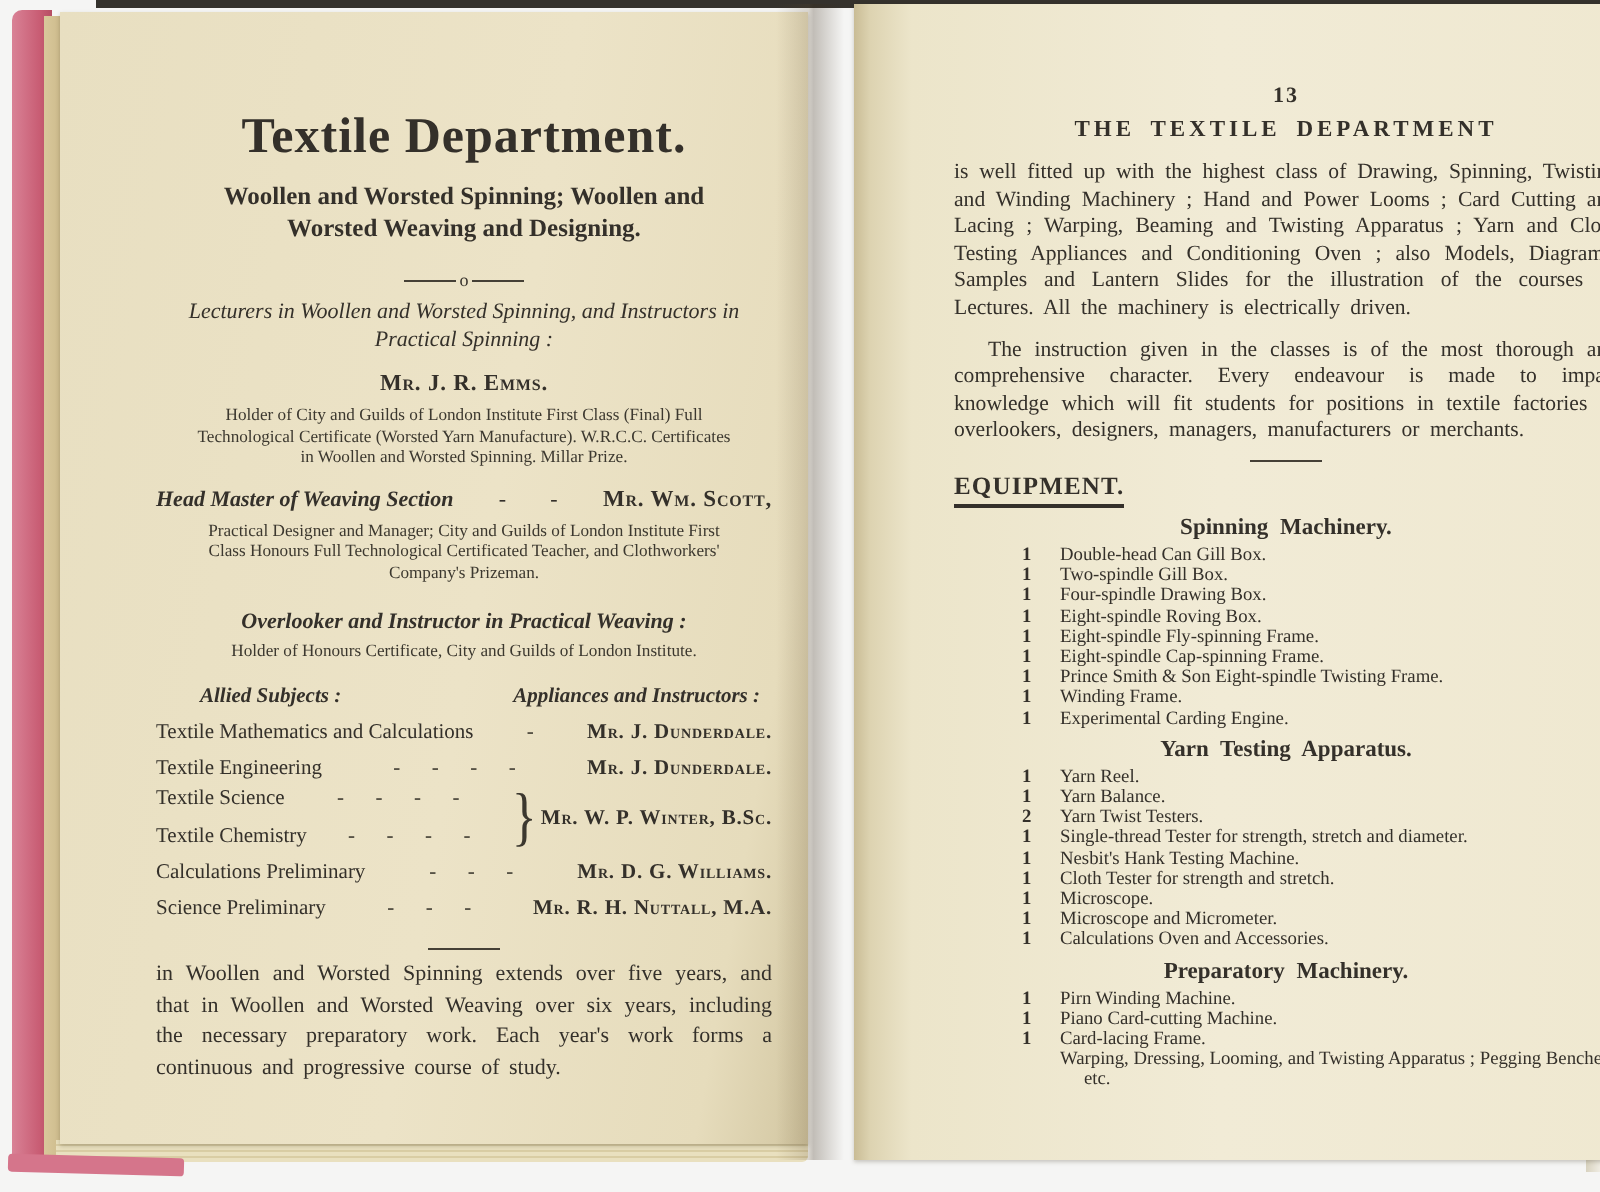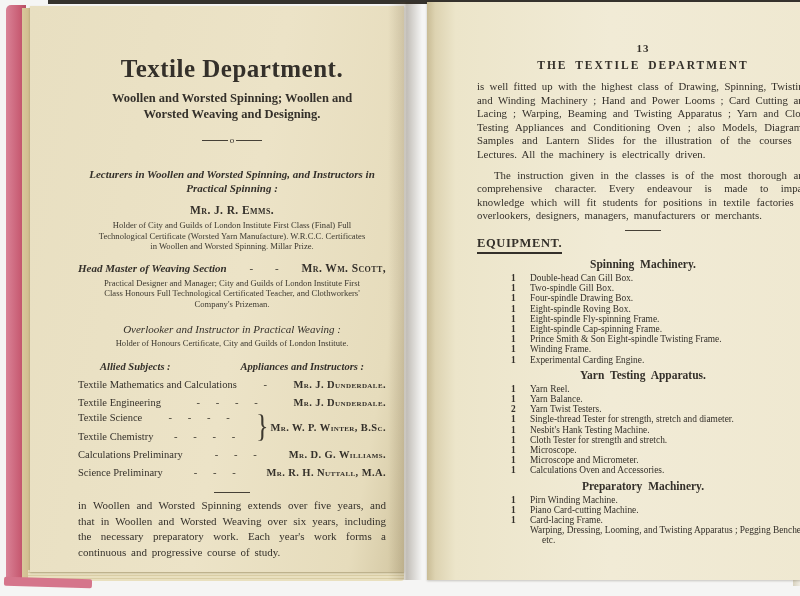--- a/index.html
+++ b/index.html
@@ -35,29 +35,29 @@
   .pgnum{text-align:center;font-size:11px;font-weight:bold;letter-spacing:1px;}
   .crule{width:36px;border-top:1.2px solid #45403600;border-top:1.2px solid #454036;margin:0 auto;}
   .sc{font-variant:small-caps;letter-spacing:.4px;}
 
   
   .lp-content{padding:44px 18px 0 48px;}
   .lp-title{text-align:center;font-size:25px;font-weight:bold;letter-spacing:.5px;margin-top:5px;}
   .lp-subtitle{text-align:center;font-size:12.5px;font-weight:bold;line-height:16px;margin:7px 18px 0;}
   .orn{display:flex;align-items:center;justify-content:center;gap:2px;margin-top:13px;font-size:9px;}
   .orn .oline{width:26px;border-top:1.1px solid #454036;}
-  .lect-head{text-align:center;font-size:11px;line-height:14px;margin:22px 4px 0;font-style:italic;font-weight:bold;}
+  .lect-head{text-align:center;font-size:11px;line-height:14px;margin:4px 4px 0;font-style:italic;font-weight:normal;}
   .person-name{text-align:center;font-size:11.5px;font-weight:bold;margin-top:9px;}
   .cred{text-align:center;font-size:8.6px;line-height:10.6px;margin:4px auto 0;width:272px;color:#3c382f;}
   .hm-row{display:flex;align-items:baseline;font-size:11px;margin-top:10px;}
   .hm-row .lbl{font-style:italic;font-weight:bold;white-space:pre;}
   .hm-row .dash{flex:1;text-align:center;white-space:pre;}
   .hm-row .nm{font-weight:bold;font-size:11.5px;}
-  .ovl-head{text-align:center;font-size:11px;font-style:italic;font-weight:normal;margin-top:13px;}
-  .theader{display:flex;justify-content:space-between;font-size:10.5px;font-style:italic;font-weight:bold;margin:13px 22px 0 22px;}
+  .ovl-head{text-align:center;font-size:11px;font-style:italic;font-weight:bold;margin-top:13px;}
+  .theader{display:flex;justify-content:space-between;font-size:10.5px;font-style:italic;font-weight:bold;margin:13px 6px 0 22px;}
   .ttable{margin-top:6px;font-size:10.5px;}
   .trow{display:flex;align-items:baseline;margin-top:7px;}
   .trow .subj{white-space:pre;}
   .trow .dash{flex:1;text-align:center;white-space:pre;color:#3c382f;}
   .trow .lect{font-weight:bold;}
   .braced{align-items:center;margin-top:4px;}
   .braced .bl{flex:1;}
   .brow{display:flex;align-items:baseline;margin-top:8px;}
   .brow:first-child{margin-top:0;}
   .brow .dash{flex:1;text-align:center;white-space:pre;color:#3c382f;}

